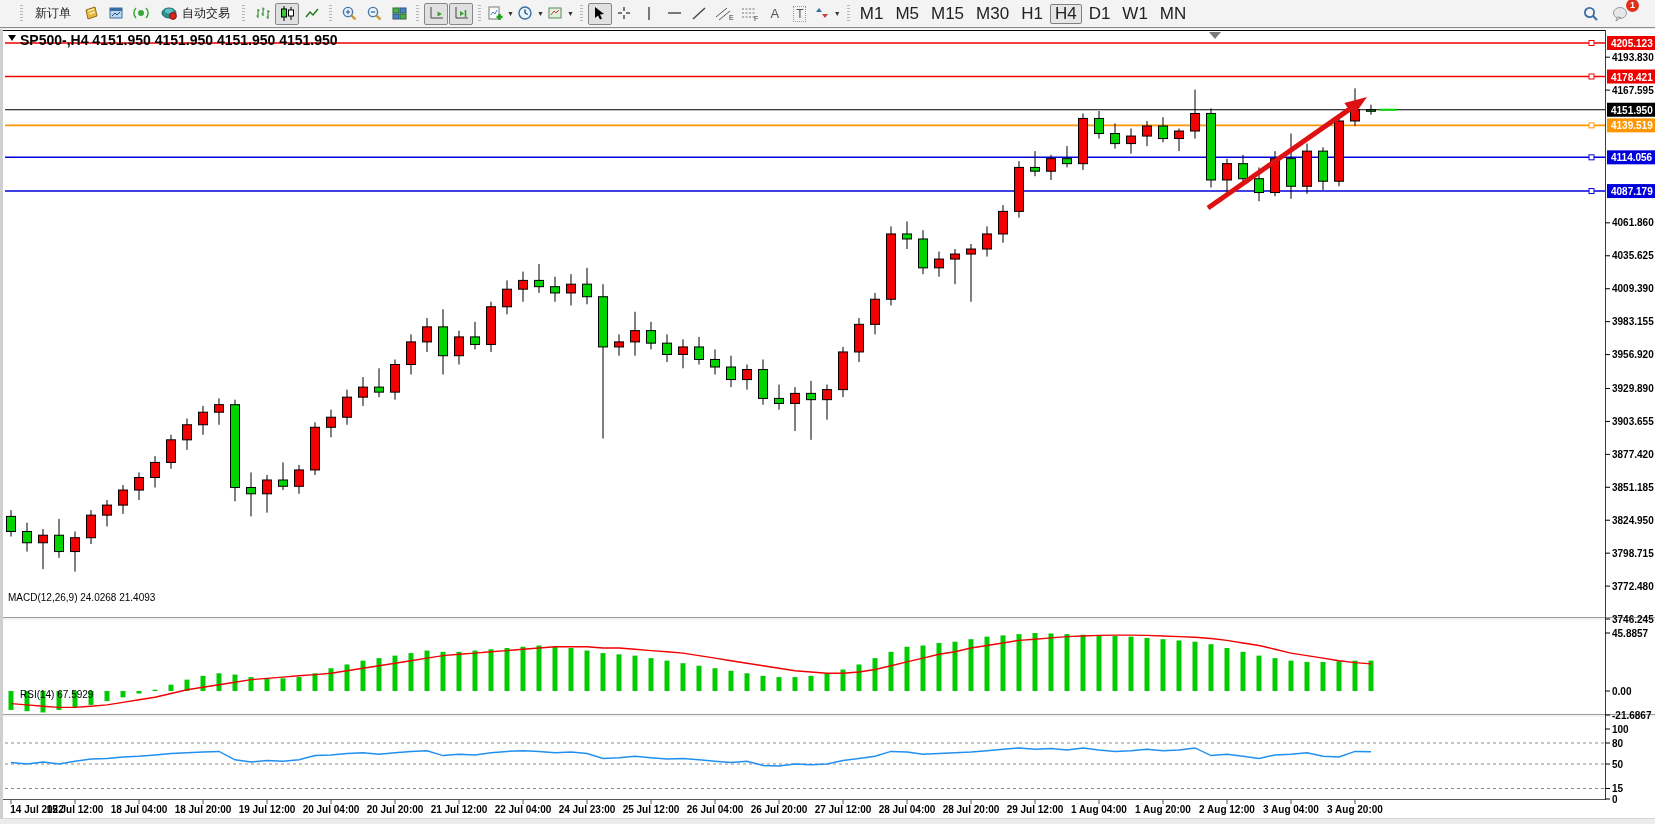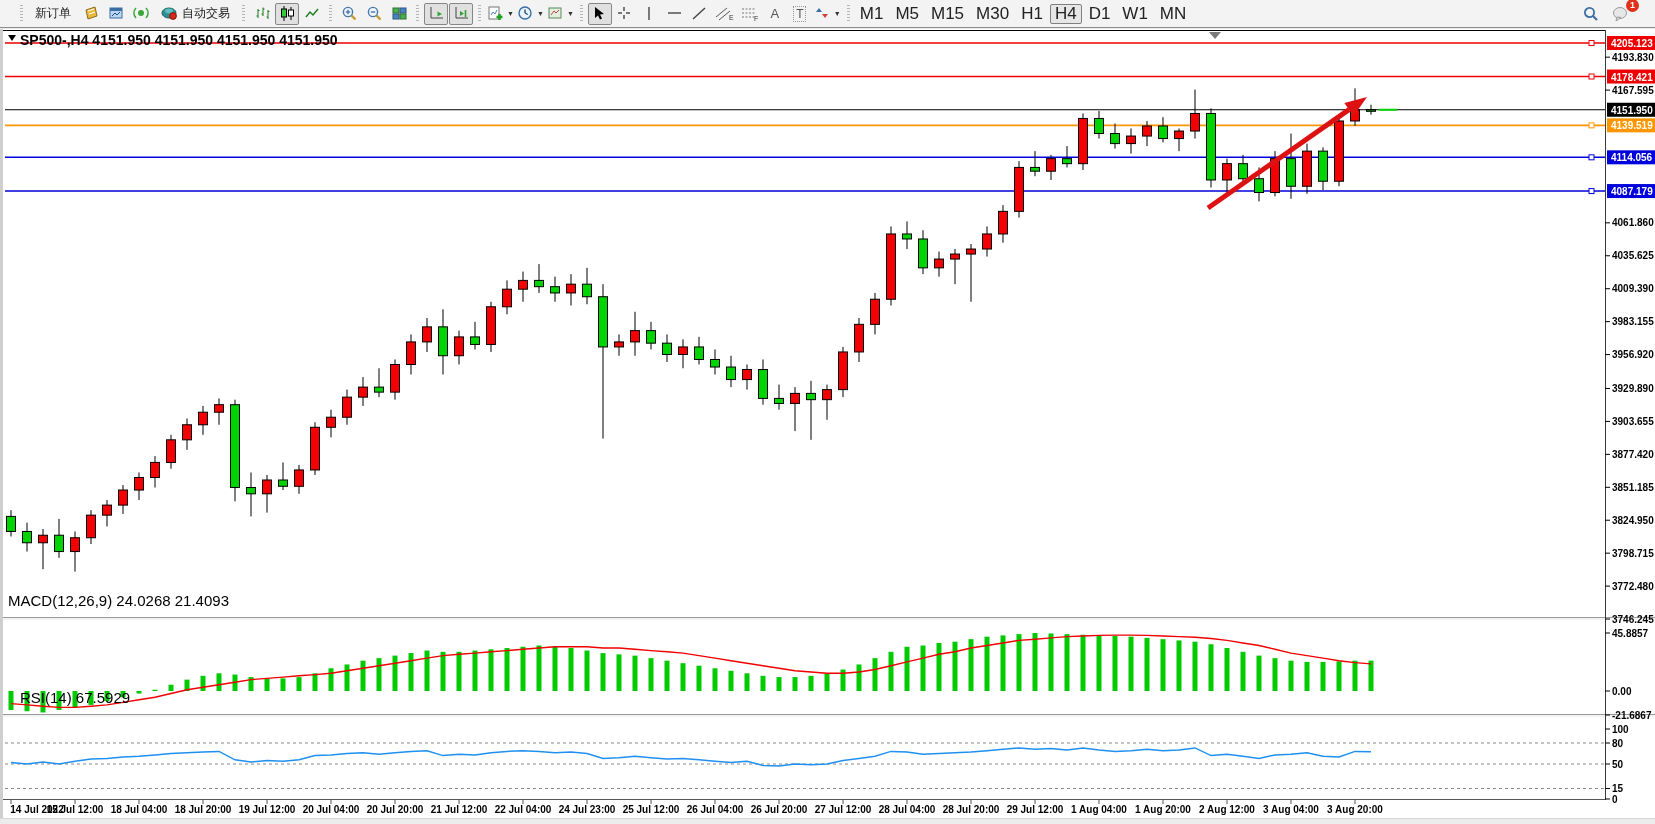--- a/index.html
+++ b/index.html
@@ -16,21 +16,21 @@
   .tfbtn{height:20px;min-width:26px;padding:0 4px;display:flex;align-items:center;justify-content:center;
     font-size:17px;color:#222;border:1px solid transparent;border-radius:2px;box-sizing:border-box;}
   .tfbtn.pressed{background:#e6e6e6;border-color:#808080;}
   #tb-right{margin-left:auto;display:flex;align-items:center;gap:6px;padding-right:6px;}
   #chat-badge{position:absolute;top:-5px;right:-7px;background:#e03019;color:#fff;font-size:9px;
     width:13px;height:13px;border-radius:7px;display:flex;align-items:center;justify-content:center;font-weight:bold;}
   
   #chart{position:absolute;top:29px;left:0;width:1655px;height:789px;background:#ffffff;
     border-left:3px solid #cfcfcf;box-sizing:border-box;}
   #cv{position:absolute;top:0;left:0;}
-  .ch-label{position:absolute;font-size:15px;color:#000;z-index:5;white-space:nowrap;}
+  .ch-label{position:absolute;font-size:10px;color:#000;z-index:5;white-space:nowrap;}
   #chart-title{top:3px;left:17px;font-weight:bold;font-size:14px;}
   #chart-menu{position:absolute;top:6px;left:5px;width:0;height:0;z-index:5;
     border-left:4px solid transparent;border-right:4px solid transparent;border-top:6px solid #000;}
   #macd-label{top:563px;left:5px;}
   #rsi-label{top:660px;left:5px;margin-left:12px;}
   #statusbar{position:absolute;top:818px;left:0;width:1655px;height:6px;background:#ececec;border-top:1px solid #d5d5d5;}
 </style>
 </head>
 <body>
 

